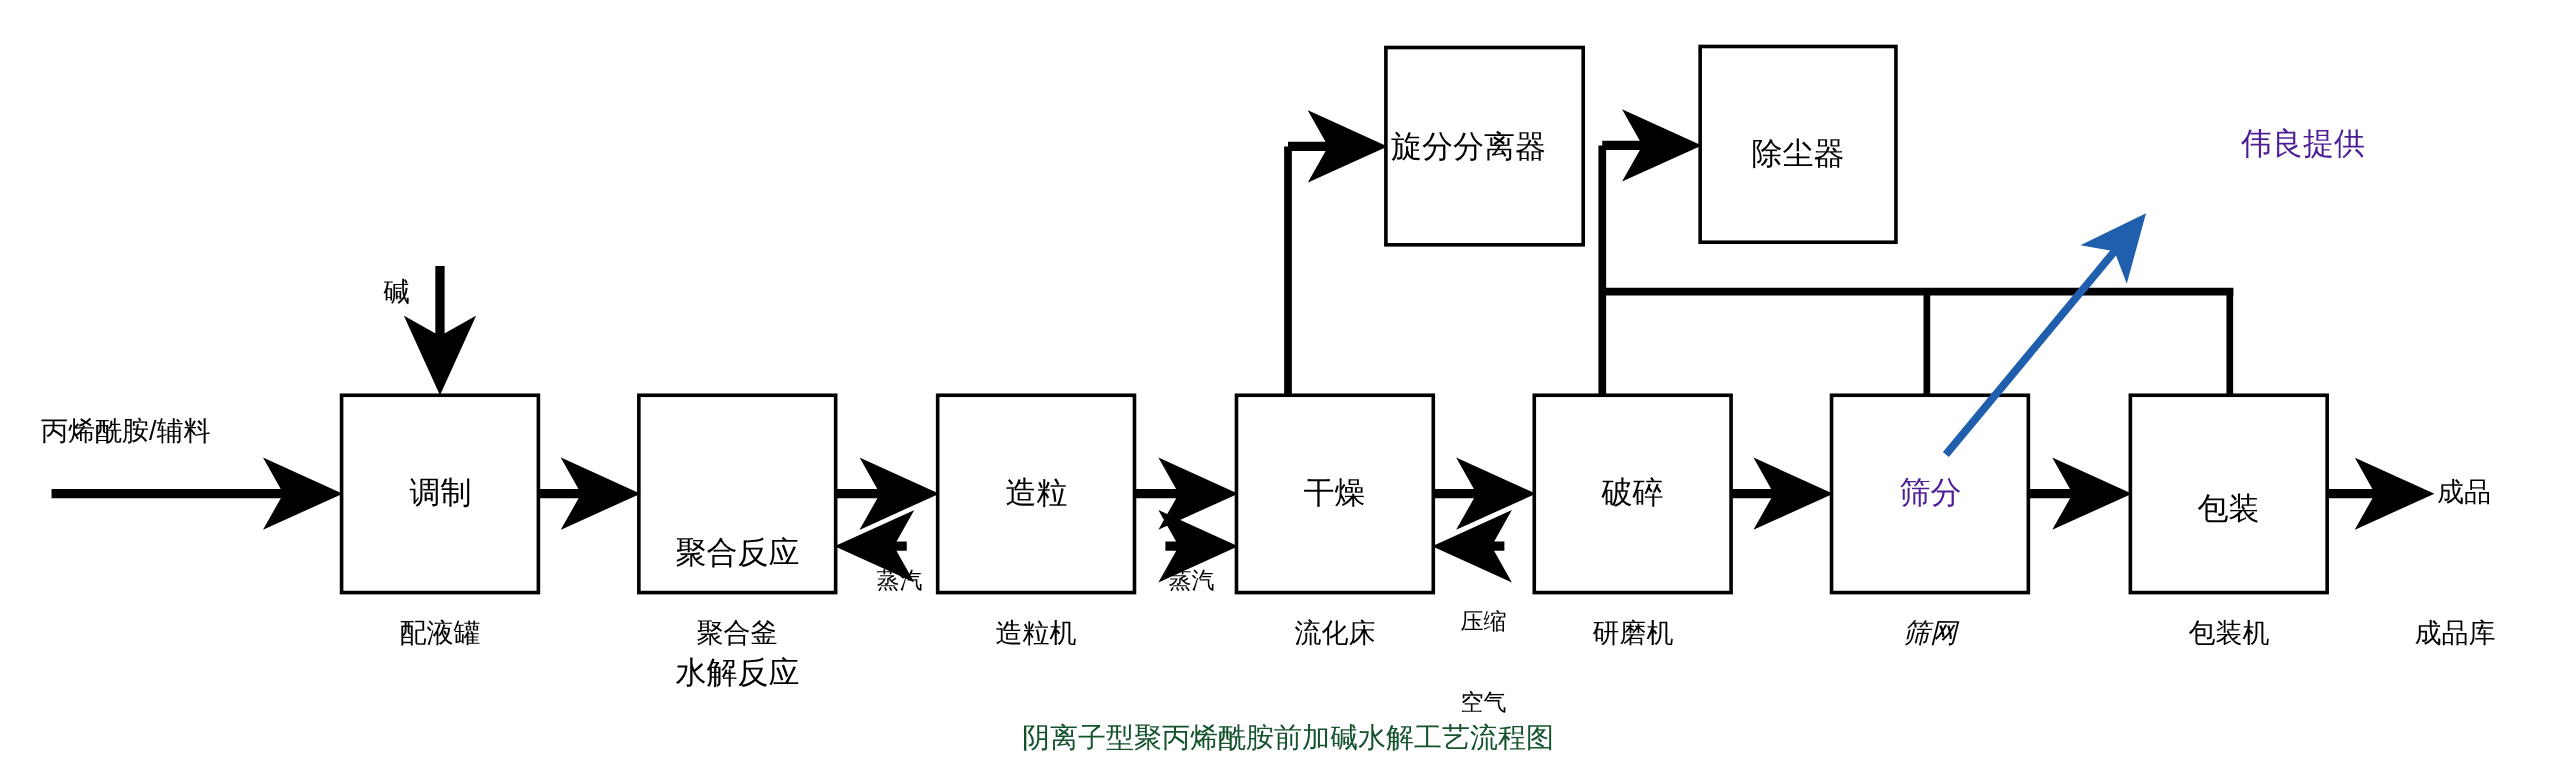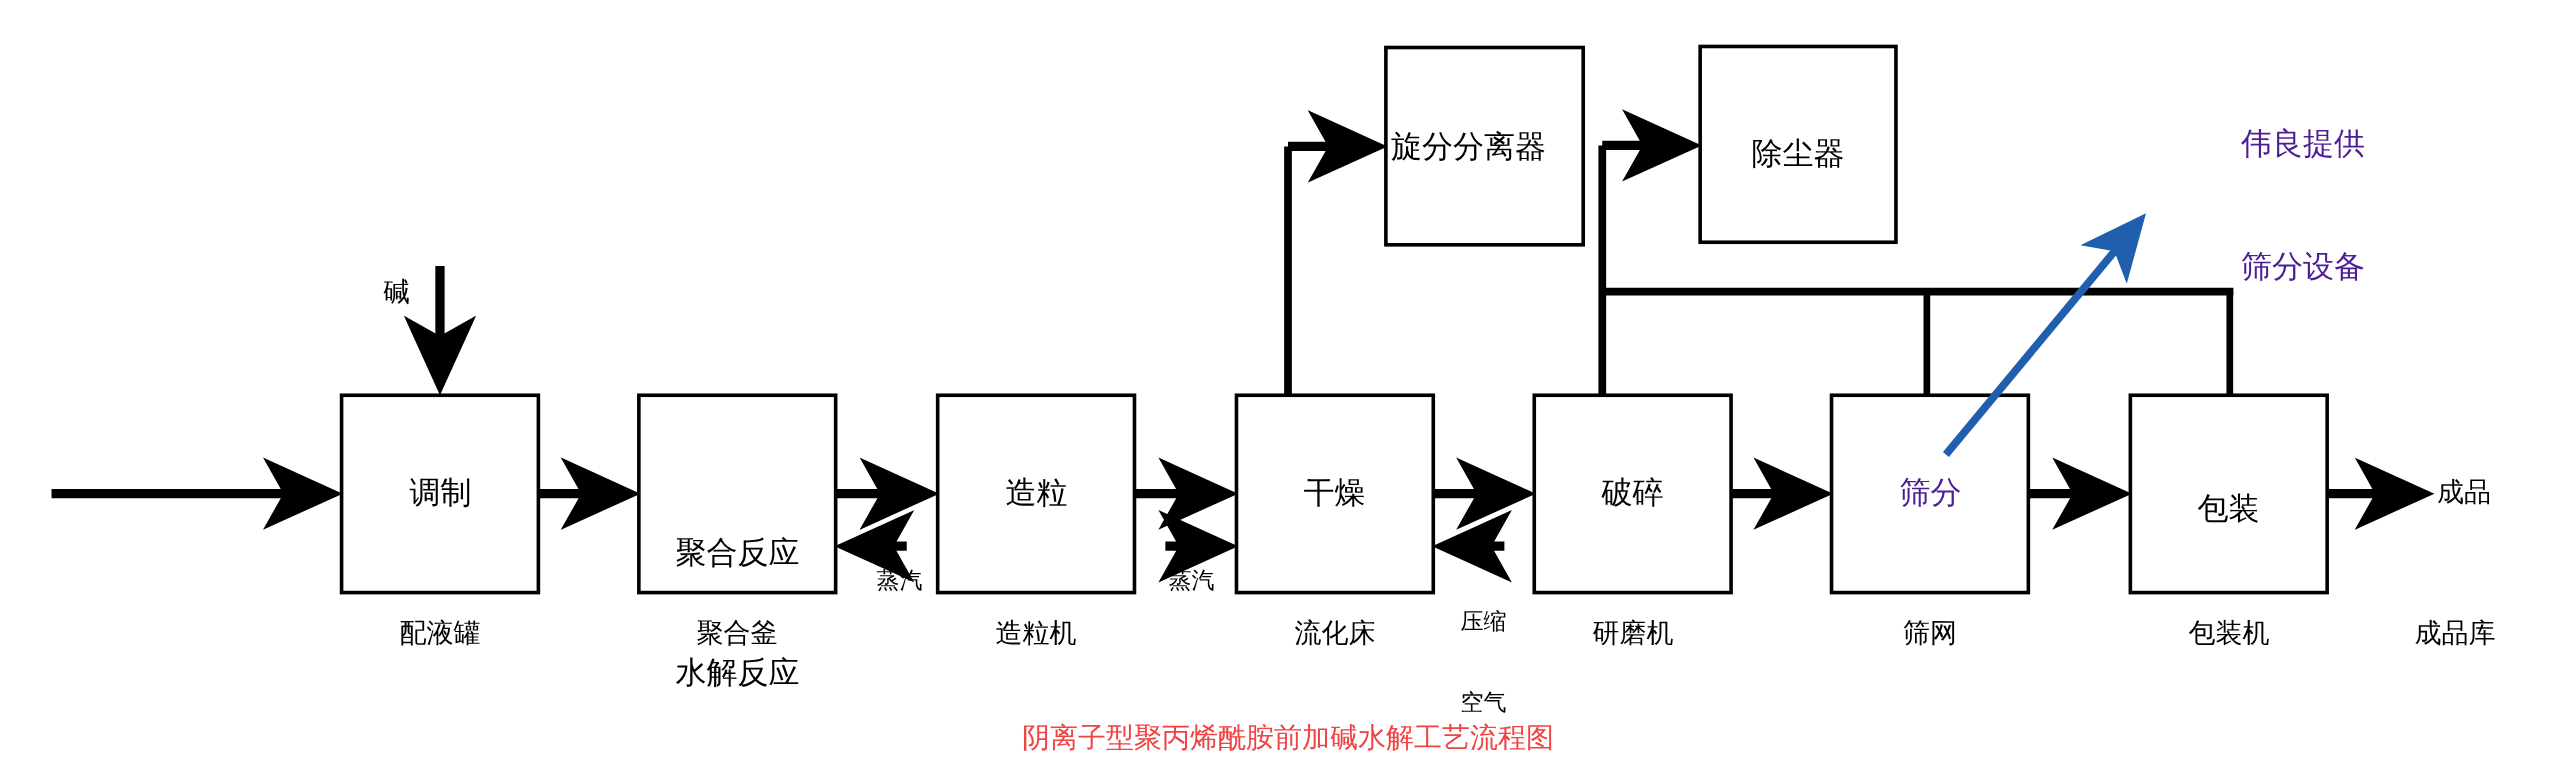--- a/index.html
+++ b/index.html
@@ -7,21 +7,21 @@
   #stage{position:relative;width:2576px;height:773px;overflow:hidden;background:#fff;}
   svg#diagram{position:absolute;left:0;top:0;width:2576px;height:773px;}
   .boxtext,.undertext,.sidetext,.annot,.title{
     position:absolute;white-space:pre;text-align:center;
     font-family:"Liberation Sans","DejaVu Sans",sans-serif;color:#000;
   }
   .boxtext{font-size:31px;line-height:40px;}
   .undertext{font-size:27px;line-height:31px;}
   .sidetext{font-size:23px;line-height:27px;}
   .annot{font-size:31px;line-height:41px;color:#4c1d95;font-weight:400;}
-  .title{font-size:28px;color:#ef4444;}
+  .title{font-size:28px;color:#14532d;}
   .blue{color:#4c1d95;}
 </style>
 </head>
 <body>
 
 <div id="stage">
 
   <svg id="diagram" viewBox="0 0 5000 1500">
     <defs>
       <marker id="ah" markerWidth="9" markerHeight="9" refX="7.2" refY="4.5" orient="auto" markerUnits="strokeWidth">
@@ -85,34 +85,34 @@
   <div class="boxtext" style="left:2130px;top:445px;width:197px;margin-top:44px;">包装</div>
 
   <div class="boxtext" style="left:1370px;top:127px;width:197px;">旋分分离器</div>
   <div class="boxtext" style="left:1700px;top:126px;width:196px;margin-top:8px;">除尘器</div>
 
   <div class="undertext" style="left:337px;top:618px;width:206px;">配液罐</div>
   <div class="undertext" style="left:634px;top:618px;width:206px;">聚合釜</div>
   <div class="undertext" style="left:933px;top:618px;width:206px;">造粒机</div>
   <div class="undertext" style="left:1232px;top:618px;width:206px;">流化床</div>
   <div class="undertext" style="left:1530px;top:618px;width:206px;">研磨机</div>
-  <div class="undertext" style="left:1827px;top:618px;width:206px;">筛网</div>
+  <div class="undertext" style="left:1827px;top:618px;width:206px;font-style:italic;">筛网</div>
   <div class="undertext" style="left:2126px;top:618px;width:206px;">包装机</div>
   <div class="undertext" style="left:2370px;top:618px;width:170px;">成品库</div>
 
+  <div class="undertext" style="left:41px;top:416px;width:289px;text-align:left;">丙烯酰胺/辅料</div>
   <div class="undertext" style="left:348px;top:277px;width:62px;text-align:right;">碱</div>
   <div class="sidetext" style="left:853px;top:567px;width:93px;text-align:center;">蒸汽</div>
   <div class="sidetext" style="left:1145px;top:567px;width:93px;text-align:center;">蒸汽</div>
   <div class="sidetext" style="left:1437px;top:554px;width:93px;text-align:center;">
     <div>压缩</div>
     <div>空气</div>
   </div>
   <div class="undertext" style="left:2437px;top:477px;width:134px;text-align:left;font-family:Liberation Serif, serif;">成品</div>
 
   <div class="annot" style="left:2040px;top:41px;width:526px;text-align:center;">
     <div>伟良提供</div>
-    <div>筛分设备</div>
   </div>
 
   <div class="title" style="left:0px;top:719px;width:2576px;text-align:center;">阴离子型聚丙烯酰胺前加碱水解工艺流程图</div>
 
 </div>
 
 
 </body></html>

